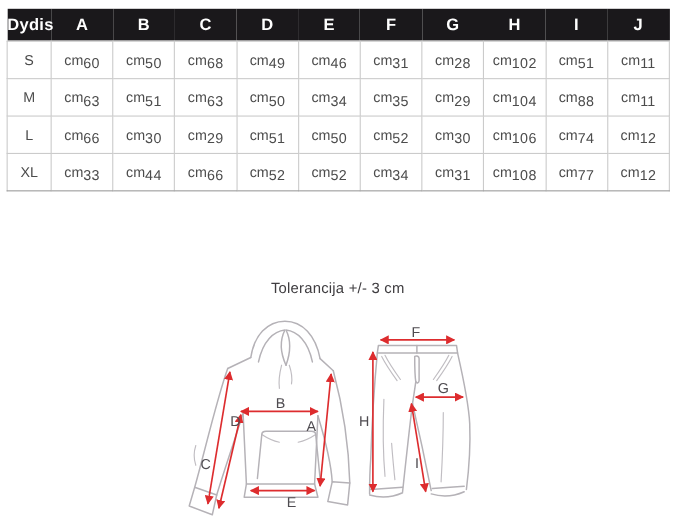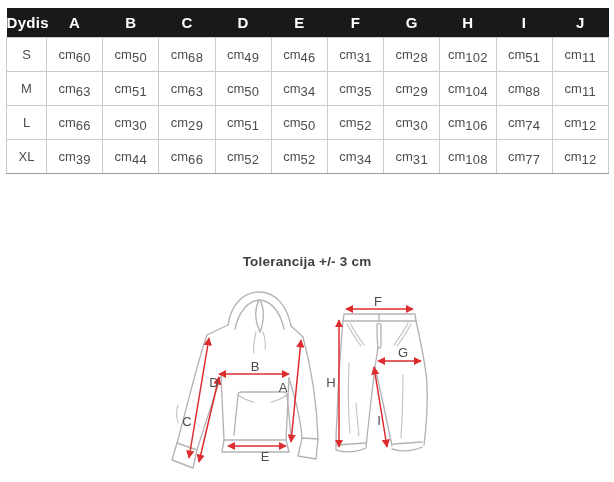--- a/index.html
+++ b/index.html
@@ -15,21 +15,21 @@
               border-collapse:collapse;table-layout:fixed}
   .size-table th{background:var(--header-bg);color:var(--header-text);
                  font-size:15px;font-weight:600;height:29px;padding:0;
                  text-align:center;letter-spacing:.3px}
   .size-table td{height:34px;border:1px solid var(--border);text-align:center;
                  font-size:13px;color:var(--cell-text);padding:0;background:#fff}
   .size-table tbody tr:last-child td{border-bottom:1px solid var(--border-strong)}
   col.label-col{width:40px}
   .dg{position:relative;top:3px;letter-spacing:.3px}
   .tolerance{position:absolute;top:254px;left:0;width:100%;text-align:center;
-             font-size:13.5px;font-weight:700;color:#3f3d40;letter-spacing:.2px}
+             font-size:13.5px;font-weight:400;color:#3f3d40;letter-spacing:.2px}
   .diagram{position:absolute;left:150px;top:283px}
   .outline{fill:none;stroke:var(--outline);stroke-width:1.35;
            stroke-linecap:round;stroke-linejoin:round}
   .detail{fill:none;stroke:var(--outline);stroke-width:1.05;opacity:.85;stroke-linecap:round}
   .red-line{fill:none;stroke:var(--red);stroke-width:1.5}
   .ah{fill:var(--red)}
   .dlabel{font-family:"Liberation Sans",sans-serif;font-size:13px;
           fill:var(--label);text-anchor:middle}
 </style>
 </head>
@@ -101,21 +101,21 @@
         <td class="cell-value">cm<span class="dg">51</span></td>
         <td class="cell-value">cm<span class="dg">50</span></td>
         <td class="cell-value">cm<span class="dg">52</span></td>
         <td class="cell-value">cm<span class="dg">30</span></td>
         <td class="cell-value">cm<span class="dg">106</span></td>
         <td class="cell-value">cm<span class="dg">74</span></td>
         <td class="cell-value">cm<span class="dg">12</span></td>
       </tr>
       <tr>
         <td class="row-label">XL</td>
-        <td class="cell-value">cm<span class="dg">39</span></td>
+        <td class="cell-value">cm<span class="dg">33</span></td>
         <td class="cell-value">cm<span class="dg">44</span></td>
         <td class="cell-value">cm<span class="dg">66</span></td>
         <td class="cell-value">cm<span class="dg">52</span></td>
         <td class="cell-value">cm<span class="dg">52</span></td>
         <td class="cell-value">cm<span class="dg">34</span></td>
         <td class="cell-value">cm<span class="dg">31</span></td>
         <td class="cell-value">cm<span class="dg">108</span></td>
         <td class="cell-value">cm<span class="dg">77</span></td>
         <td class="cell-value">cm<span class="dg">12</span></td>
       </tr>

